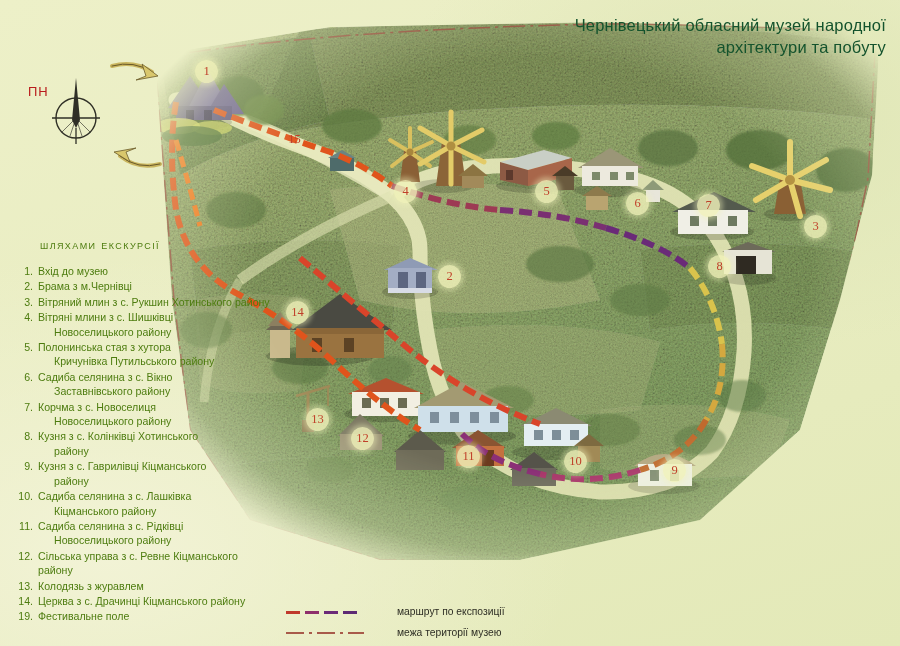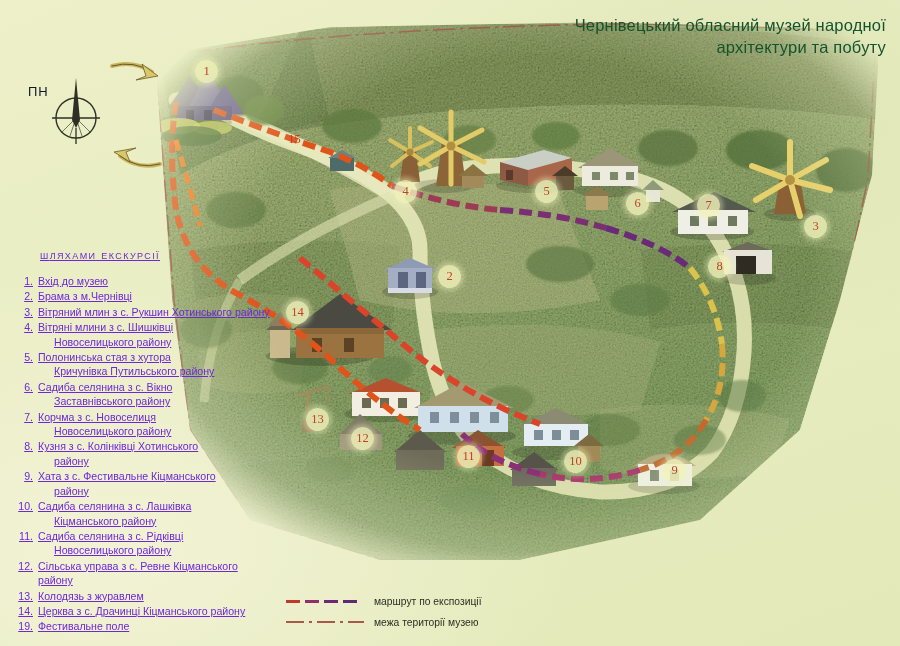--- a/index.html
+++ b/index.html
@@ -28,45 +28,44 @@
     font-size:16.5px;
     line-height:22px;
     letter-spacing:.2px;
     white-space:pre-line;
   }
 
   
   .compass{position:absolute;left:28px;top:72px;width:100px;height:78px;}
   .compass .lbl{
     position:absolute;left:0;top:12px;
-    font-size:13px;color:#0f172a;letter-spacing:1px;
+    font-size:13px;color:#b91c1c;letter-spacing:1px;
   }
 
   
   .legend{
-    position:absolute;left:12px;top:248px;width:262px;
-    color:#6d28d9;
-    text-decoration:underline;
+    position:absolute;left:12px;top:238px;width:262px;
+    color:#4d7c0f;
   }
   .legend h2{
     margin:0 0 12px 28px;
     font-size:12.5px;font-weight:normal;
     letter-spacing:1.4px;
     font-variant:small-caps;
     text-transform:lowercase;
   }
   .legend h2::first-letter{font-size:12.5px;}
   .lg-row{display:flex;font-size:10.6px;line-height:14.4px;margin-bottom:1px;}
   .lg-num{width:21px;text-align:right;padding-right:5px;flex:none;}
   .lg-txt{flex:1;}
   .lg-txt .cont{display:block;padding-left:16px;}
 
   
   .keybox{position:absolute;left:286px;top:596px;width:260px;}
-  .key-row{display:flex;align-items:flex-start;height:21px;}
+  .key-row{display:flex;align-items:flex-end;height:21px;gap:23px;}
   .key-sample{width:78px;height:10px;flex:none;margin-right:10px;position:relative;}
   .key-label{font-size:10.3px;color:#2e2e24;}
 
   
   .samp-route::before{
     content:"";position:absolute;left:0;top:4px;width:78px;height:3px;
     background:
       linear-gradient(90deg,
         #c0392b 0 14px, transparent 14px 19px,
         #8e2f6b 19px 33px, transparent 33px 38px,
@@ -509,21 +508,21 @@
     <div class="lg-row">
       <span class="lg-num">8.</span>
       <span class="lg-txt">
         <span>Кузня з с. Колінківці Хотинського</span>
         <span class="cont">району</span>
       </span>
     </div>
     <div class="lg-row">
       <span class="lg-num">9.</span>
       <span class="lg-txt">
-        <span>Хата з с. Фестивальне Кіцманського</span>
+        <span>Кузня з с. Гаврилівці Кіцманського</span>
         <span class="cont">району</span>
       </span>
     </div>
     <div class="lg-row">
       <span class="lg-num">10.</span>
       <span class="lg-txt">
         <span>Садиба селянина з с. Лашківка</span>
         <span class="cont">Кіцманського району</span>
       </span>
     </div>

